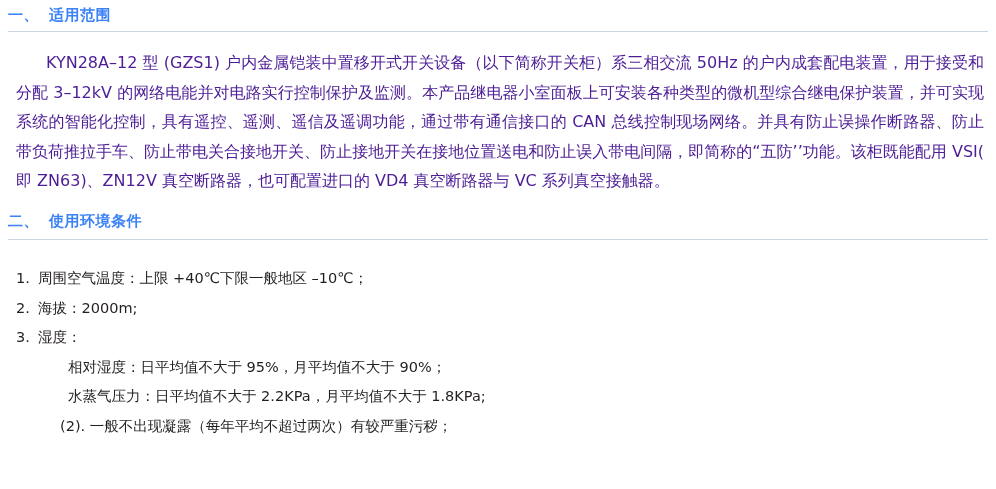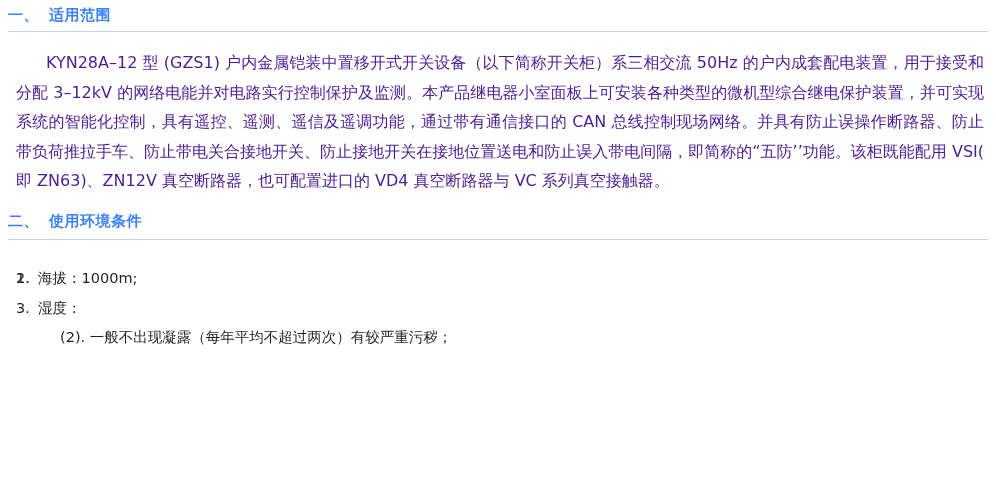--- a/index.html
+++ b/index.html
@@ -108,28 +108,31 @@
     <div class="section-heading">
       <span class="num">二、</span><span>使用环境条件</span>
     </div>
     <div class="heading-rule"></div>
   </div>
 
   <div class="list">
 
     <div class="li">
       <span class="marker">1.</span>
+      <span>周围空气温度：上限 +40℃下限一般地区 –10℃；</span>
     </div>
 
     <div class="li">
       <span class="marker">2.</span>
-      <span>海拔：1000m;</span>
+      <span>海拔：2000m;</span>
     </div>
 
     <div class="li">
       <span class="marker">3.</span>
       <span>湿度：</span>
+      <div class="sub">相对湿度：日平均值不大于 95%，月平均值不大于 90%；</div>
+      <div class="sub">水蒸气压力：日平均值不大于 2.2KPa，月平均值不大于 1.8KPa;</div>
       <div class="sub indent-p">(2).  一般不出现凝露（每年平均不超过两次）有较严重污秽；</div>
     </div>
 
   </div>
 
 </div>
 
 </body></html>

